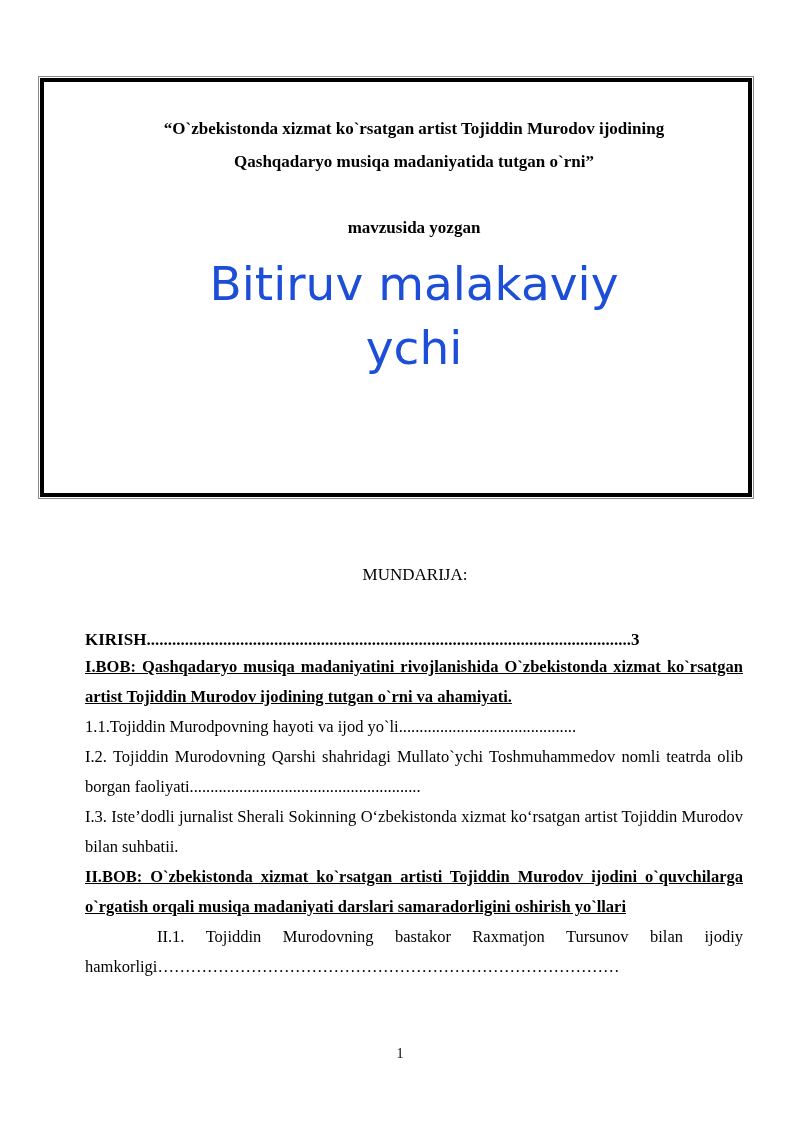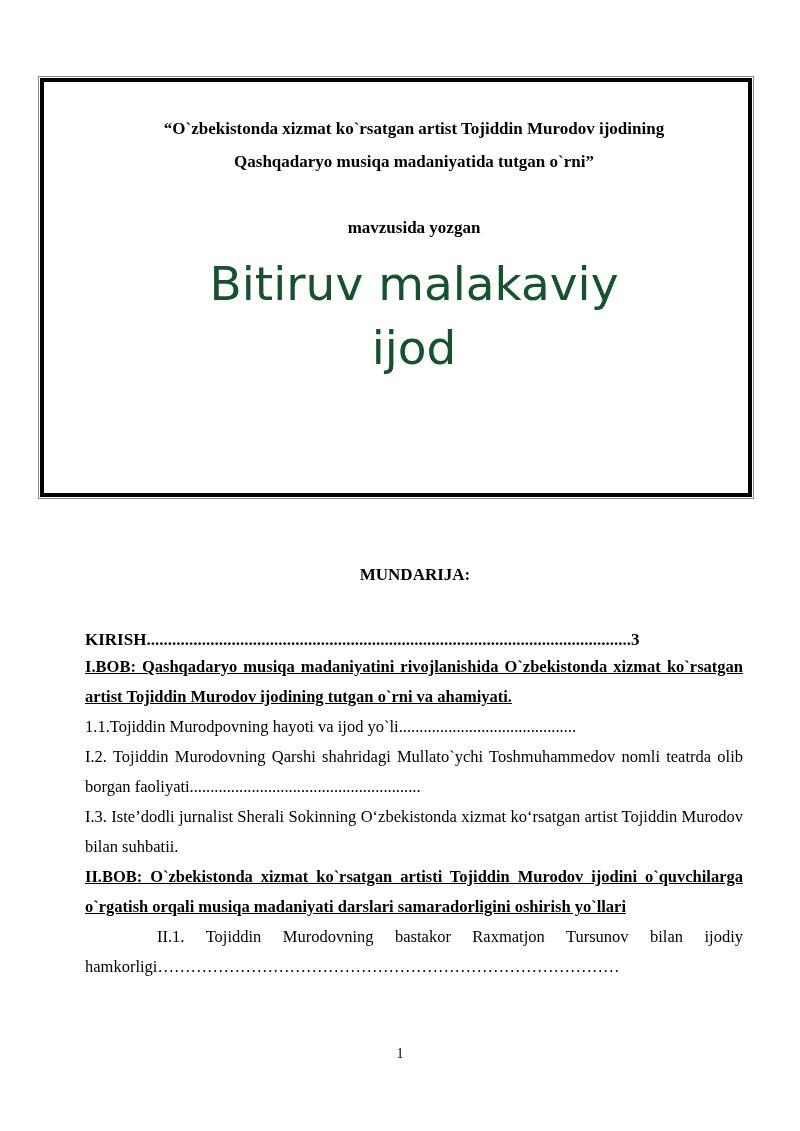--- a/index.html
+++ b/index.html
@@ -43,36 +43,36 @@
     }
     .topic-1 { top: 37px; left: 36px; }
     .topic-2 { top: 70px; left: 36px; }
     .topic-3 { top: 116px; left: 36px; margin-top: 20px; }
     .big-title {
       position: absolute;
       left: 36px;
       right: 0;
       top: 170px;
       text-align: center;
-      color: #14532d;
+      color: #1d4ed8;
       font-family: "DejaVu Sans", "Liberation Sans", sans-serif;
       font-size: 47px;
       line-height: 64px;
       font-weight: normal;
     }
     .toc {
       position: absolute;
       left: 85px;
       top: 562px;
       width: 658px;
       font-size: 16.5px;
     }
     .toc-heading {
       text-align: center;
-      font-weight: bold;
+      font-weight: normal;
       font-size: 17px;
       line-height: 25px;
       padding-left: 2px;
     }
     .toc-kirish {
       font-weight: bold;
       font-size: 17px;
       line-height: 25px;
       white-space: nowrap;
       margin-top: 40px;
@@ -102,21 +102,21 @@
 </head>
 <body>
 
 <div class="title-box">
   <div class="title-box-inner">
     <div class="topic-line topic-1">“O`zbekistonda xizmat ko`rsatgan artist Tojiddin Murodov ijodining</div>
     <div class="topic-line topic-2">Qashqadaryo musiqa madaniyatida tutgan o`rni”</div>
     <div class="topic-line topic-3">mavzusida yozgan</div>
     <div class="big-title">
       <div>Bitiruv malakaviy</div>
-      <div>ijod</div>
+      <div>ychi</div>
     </div>
   </div>
 </div>
 
 <div class="toc">
   <div class="toc-heading">MUNDARIJA:</div>
   <div class="toc-kirish">KIRISH..................................................................................................................3</div>
   <div class="toc-chapter last-line-left">I.BOB: Qashqadaryo musiqa madaniyatini rivojlanishida O`zbekistonda xizmat ko`rsatgan artist Tojiddin Murodov ijodining tutgan o`rni va ahamiyati.</div>
   <div class="toc-item single">1.1.Tojiddin Murodpovning  hayoti va  ijod yo`li...........................................</div>
   <div class="toc-item last-line-left">I.2. Tojiddin Murodovning Qarshi shahridagi Mullato`ychi Toshmuhammedov nomli teatrda olib borgan faoliyati........................................................</div>

